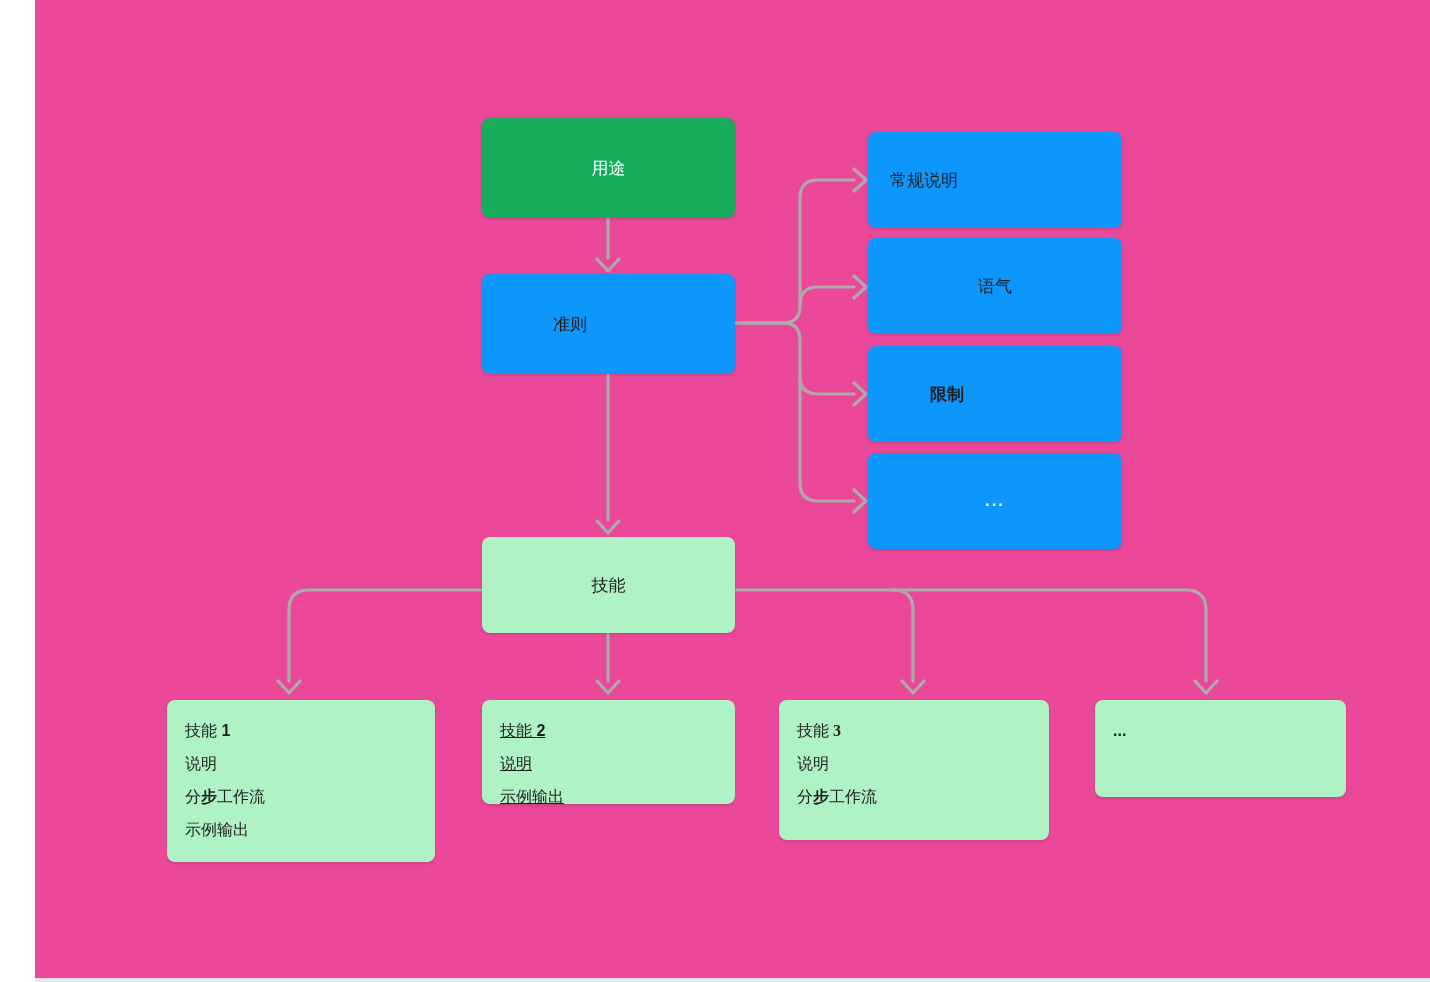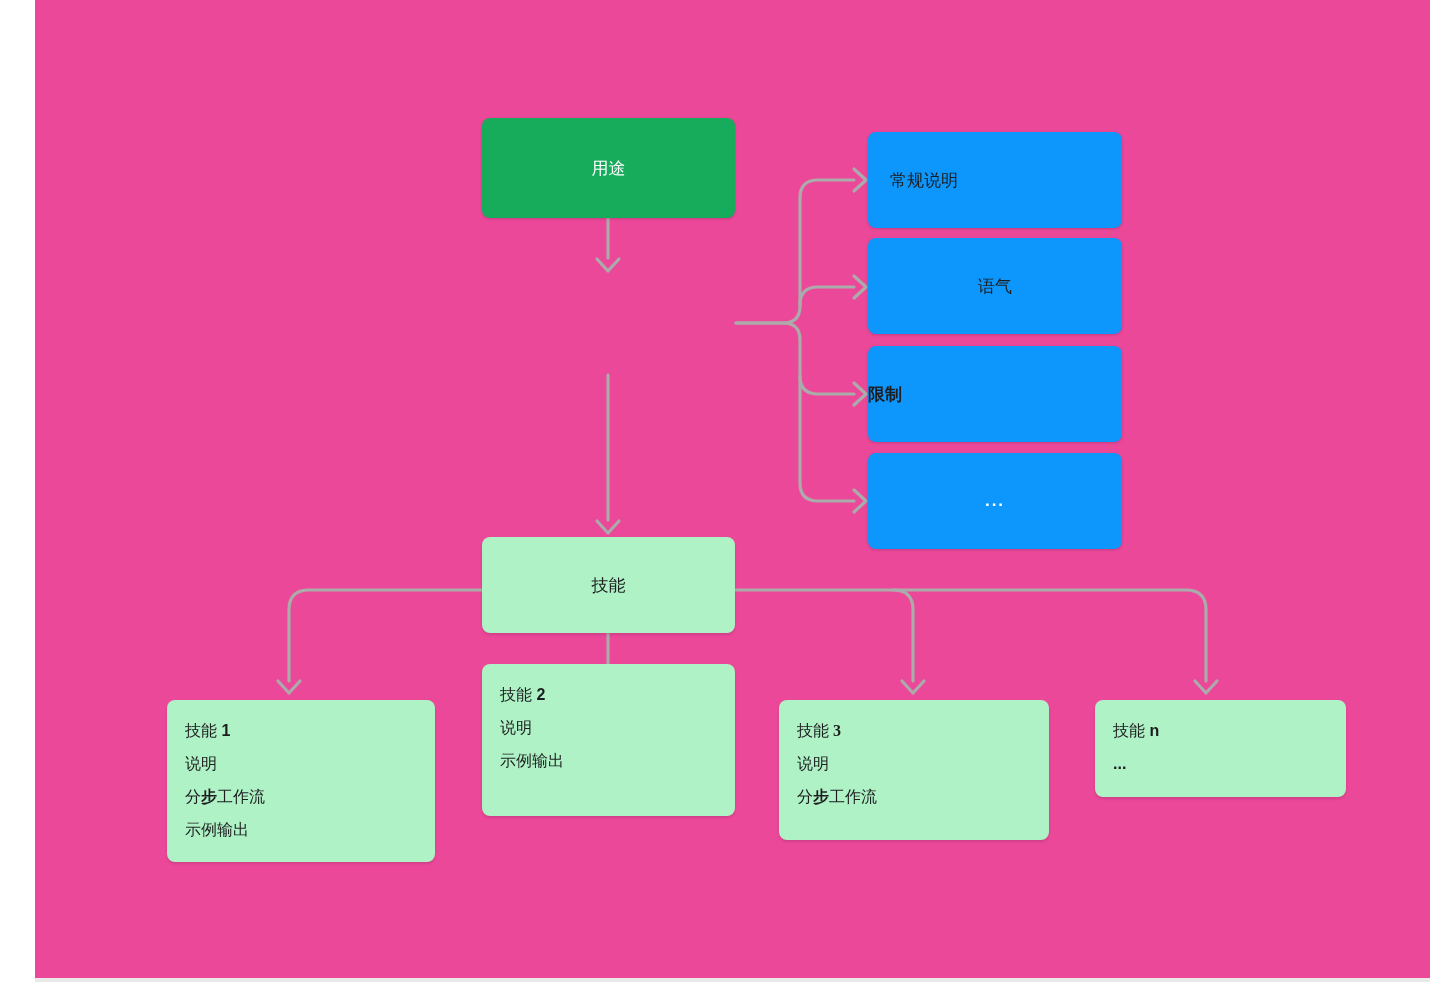--- a/index.html
+++ b/index.html
@@ -40,35 +40,35 @@
   .node-mint  { background: var(--mint, #aef2c6); box-shadow: 0 2px 3px rgba(0,0,0,0.12); }
 
   .purpose    { left: 447px; top: 118px; width: 253px; height: 100px; }
   .guidelines { left: 447px; top: 274px; width: 253px; height: 100px;
                 justify-content: flex-start; padding-left: 71px; }
   .skills     { left: 447px; top: 537px; width: 253px; height: 96px; }
 
   .g-item { left: 833px; width: 254px; height: 96px; justify-content: center; }
   .g0 { top: 132px; justify-content: flex-start; padding-left: 22px; }
   .g1 { top: 238px; }
-  .g2 { top: 346px; justify-content: flex-start; font-weight: 700; }
+  .g2 { top: 346px; justify-content: flex-start; padding-left: 62px; font-weight: 700; }
   .g3 { top: 453px; color: var(--white, #ffffff); font-weight: 700; letter-spacing: 2px; }
 
   .skill-card {
     position: absolute;
     background: var(--mint, #aef2c6);
     border-radius: 8px;
     box-shadow: 0 2px 3px rgba(0,0,0,0.12);
     box-sizing: border-box;
     padding: 14px 18px 0 18px;
     font-size: 16px;
     color: var(--dark, #1d1d1f);
   }
   .card0 { left: 132px;  top: 700px; width: 268px; height: 162px; }
-  .card1 { left: 447px;  top: 664px; width: 253px; height: 152px; }
+  .card1 { left: 447px;  top: 700px; width: 253px; height: 104px; text-decoration: underline; }
   .card2 { left: 744px;  top: 700px; width: 270px; height: 140px; font-family: Liberation Serif, serif; }
   .card3 { left: 1060px; top: 700px; width: 251px; height: 97px;  }
   .card-line { line-height: 33px; white-space: nowrap; }
   .seg-bold { font-weight: 700; }
 
   .footer-bar {
     position: absolute;
     left: 0; bottom: 0;
     width: 100%; height: 4px;
     background: var(--footer, #e9e9e9);
@@ -103,20 +103,23 @@
     <path d="M 701 590 H 1151 Q 1171 590 1171 610 V 681"></path>
     <path d="M 858 590 Q 878 590 878 610 V 681"></path>
     <path d="M 867 681 L 878 693 L 889 681"></path>
     <path d="M 1160 681 L 1171 693 L 1182 681"></path>
   </svg>
 
   <div class="node node-green purpose">
     <span>用途</span>
   </div>
 
+  <div class="node node-blue guidelines">
+    <span>准则</span>
+  </div>
 
   <div class="node node-blue g-item g0">
     <span>常规说明</span>
   </div>
   <div class="node node-blue g-item g1">
     <span>语气</span>
   </div>
   <div class="node node-blue g-item g2">
     <span>限制</span>
   </div>
@@ -138,18 +141,17 @@
       <div class="card-line"><span>技能 </span><span class="seg-bold">2</span></div>
       <div class="card-line"><span>说明</span></div>
       <div class="card-line"><span>示例输出</span></div>
     </div>
   <div class="skill-card card2">
       <div class="card-line"><span>技能 </span><span class="seg-bold">3</span></div>
       <div class="card-line"><span>说明</span></div>
       <div class="card-line"><span>分</span><span class="seg-bold">步</span><span>工作流</span></div>
     </div>
   <div class="skill-card card3">
-      <div class="card-line"><span>技能 </span><span class="seg-bold">n</span></div>
       <div class="card-line"><span class="seg-bold">...</span></div>
     </div>
 
   <div class="footer-bar"></div>
 </div>
 
 </body></html>

